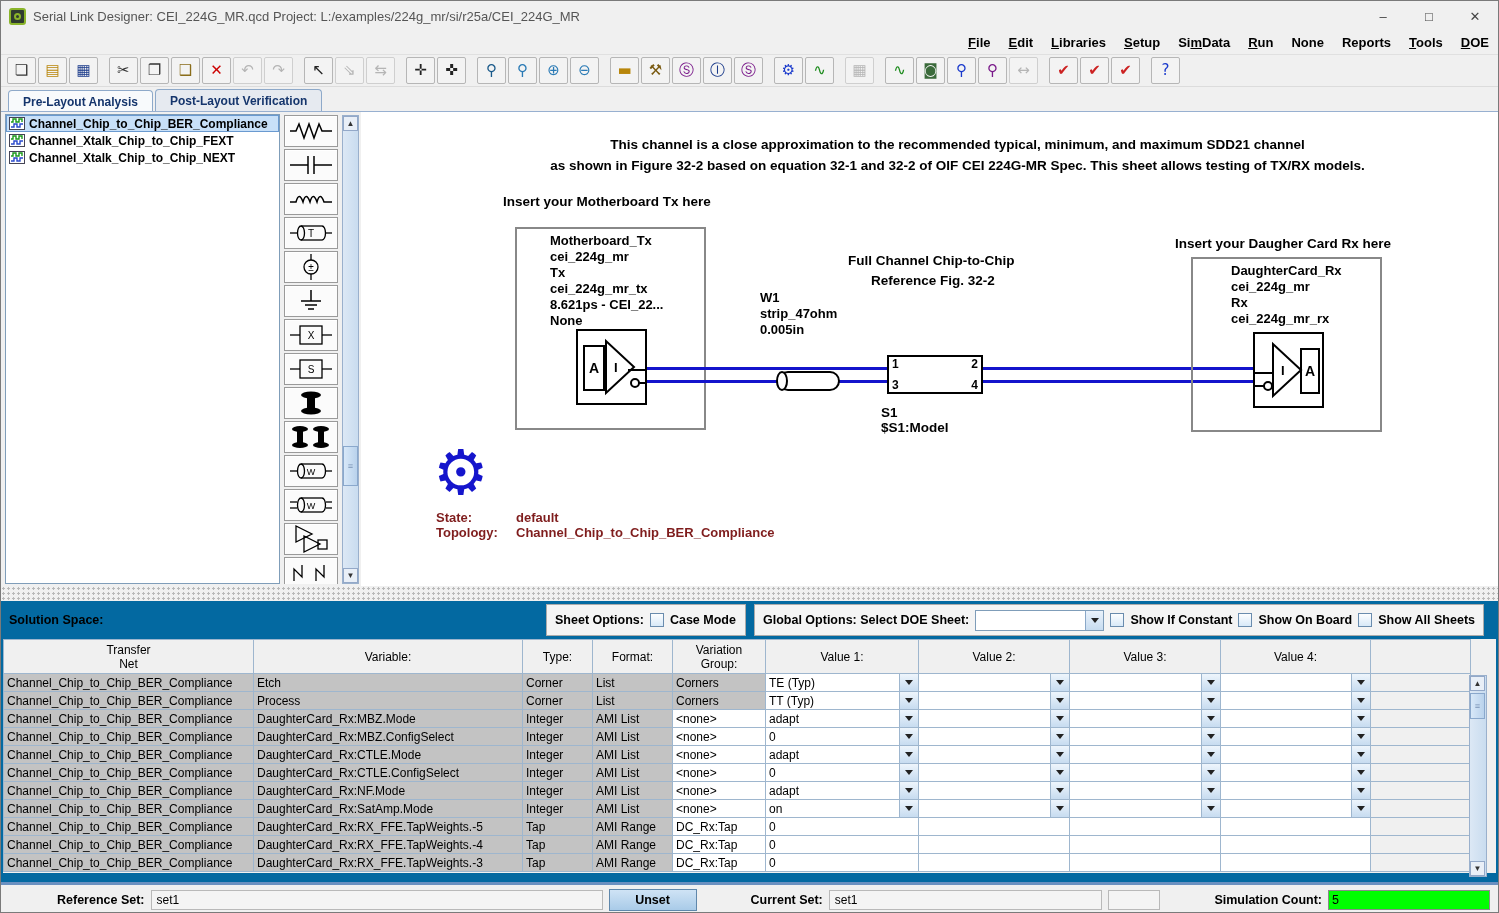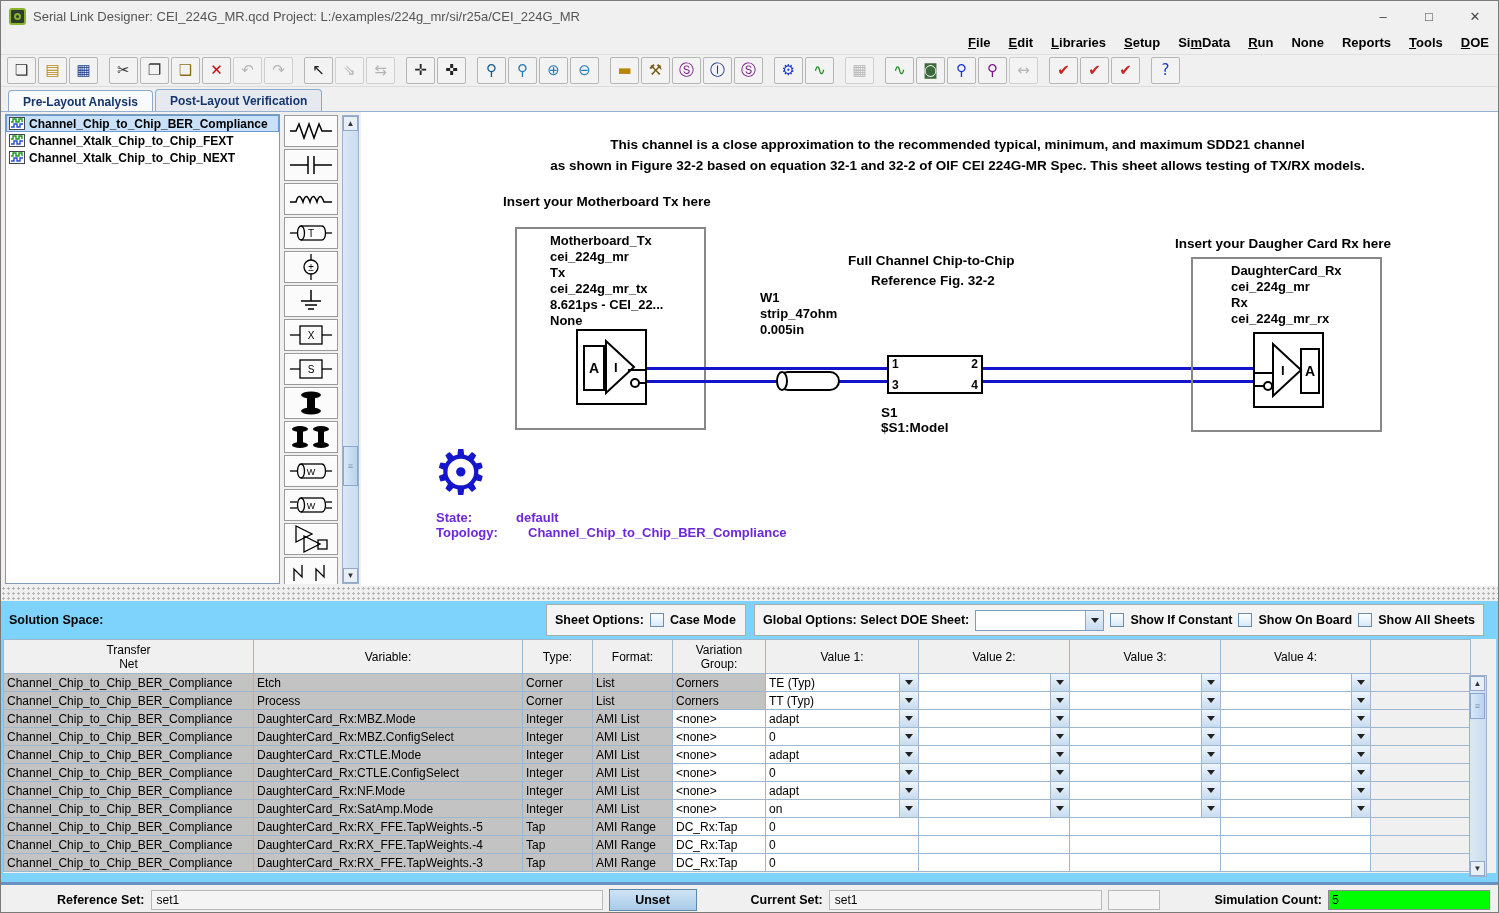--- a/index.html
+++ b/index.html
@@ -59,27 +59,27 @@
     border:1px solid #8aa8cc; display:flex; align-items:center; justify-content:center; color:#7a93b5; font-size:9px; }
   
   .canvas { position:absolute; left:360px; top:0; right:0; bottom:0; background:#fff; overflow:hidden; }
   .sch-note { position:absolute; left:60px; right:4px; text-align:center; font-weight:bold; font-size:13.5px; }
   .sch-caption { position:absolute; font-weight:bold; font-size:13.5px; white-space:nowrap; }
   .sch-box { position:absolute; border:2px solid #888; }
   .sch-lines div { font-weight:bold; font-size:13px; line-height:16px; white-space:nowrap; }
   .wire { position:absolute; height:3px; background:#1414cc; }
   .s1-box { position:absolute; border:2px solid #000; background:#fff; }
   .s1-pin { position:absolute; font-weight:bold; font-size:12px; }
-  .blue-note { color:#6d28d9; font-weight:bold; font-size:13px; }
+  .blue-note { color:#7f1d1d; font-weight:bold; font-size:13px; }
   .gear-glyph { position:absolute; font-family:"DejaVu Sans",sans-serif; font-size:62px; color:#1515cc; line-height:1; }
   
   .splitter { position:absolute; left:0; top:585px; right:0; height:15px; background:#f0f0f0;
     background-image:radial-gradient(#b9b9b9 1px, transparent 1.2px); background-size:5px 5px; }
   
-  .solution { position:absolute; left:0; top:600px; right:0; height:284px; background:#7dd3fc;
+  .solution { position:absolute; left:0; top:600px; right:0; height:284px; background:#0369a1;
     border-bottom:3px solid #6a90c0; }
   .ss-title { position:absolute; left:8px; top:12px; font-weight:bold; font-size:12.5px; }
   .opt-group { position:absolute; top:3px; height:32px; border:1px solid #ababab; background:#f4f4f4;
     display:flex; align-items:center; padding:0 8px; gap:6px; }
   .opt-label { font-weight:bold; font-size:12.5px; white-space:nowrap; }
   .checkbox { width:14px; height:14px; border:1px solid #6a8cae; background:linear-gradient(#fdfeff,#d8e9f8);
     display:inline-block; flex:0 0 auto; }
   .combo { width:152px; height:21px; background:#fff; border:1px solid #7f9db9; position:relative; }
   .combo-btn { position:absolute; right:0; top:0; bottom:0; width:18px;
     background:linear-gradient(#eaf2fb,#c7dcf0); border-left:1px solid #8aa8c8;
@@ -512,21 +512,21 @@
         <rect x="48" y="17" width="18" height="44" fill="none" stroke="#000" stroke-width="2"></rect>
         <text x="57" y="44" font-size="14" font-weight="bold" text-anchor="middle">A</text>
       </svg>
     </div>
 
     <span class="gear-glyph" style="left:72px;top:330px;">⚙</span>
     <div style="position:absolute;left:75px;top:398px;display:flex;">
       <span class="blue-note" style="width:80px;">State:</span>
       <span class="blue-note">default</span>
     </div>
-    <div style="position:absolute;left:75px;top:413px;display:flex;gap:12px;">
+    <div style="position:absolute;left:75px;top:413px;display:flex;">
       <span class="blue-note" style="width:80px;">Topology:</span>
       <span class="blue-note">Channel_Chip_to_Chip_BER_Compliance</span>
     </div>
   </div>
 </div>
 
 <div class="splitter"></div>
 
 <div class="solution">
   <span class="ss-title">Solution Space:</span>

